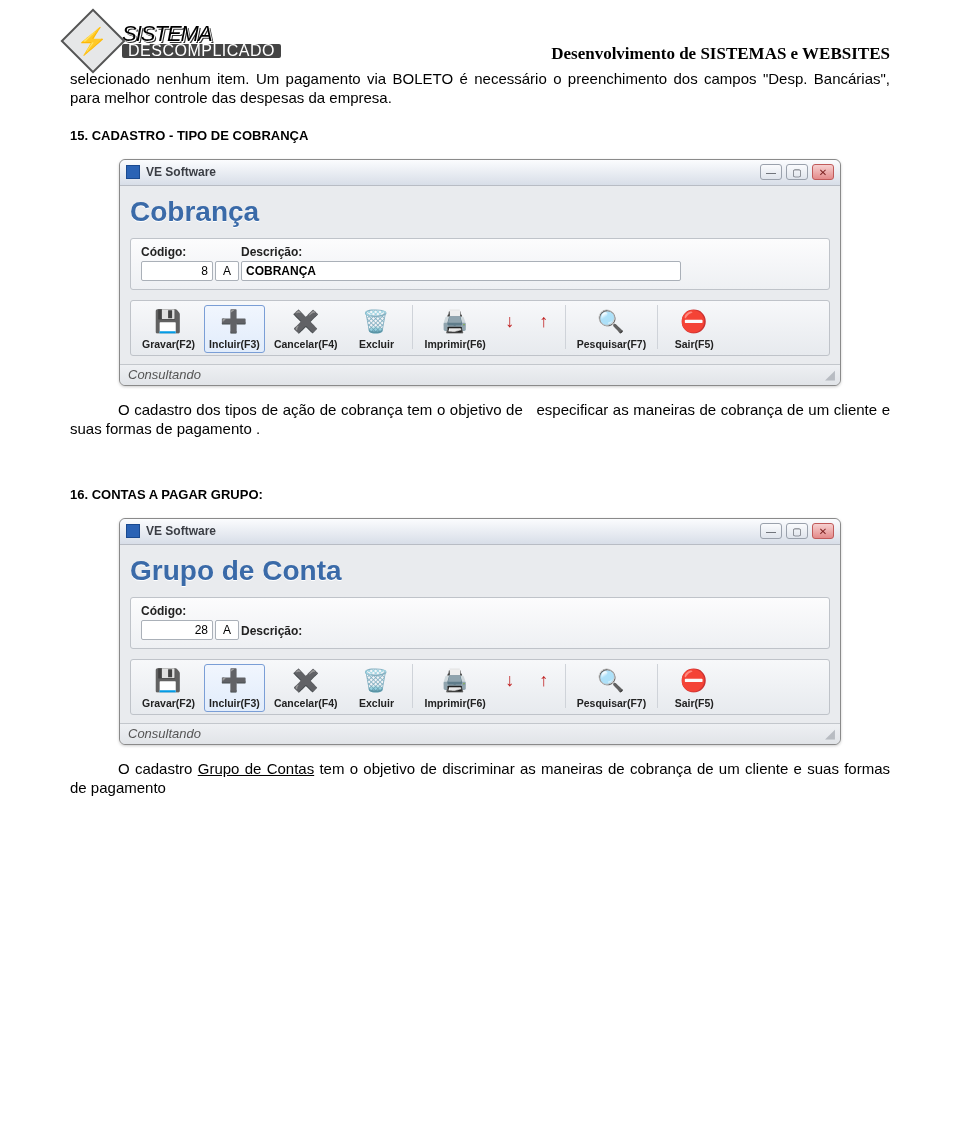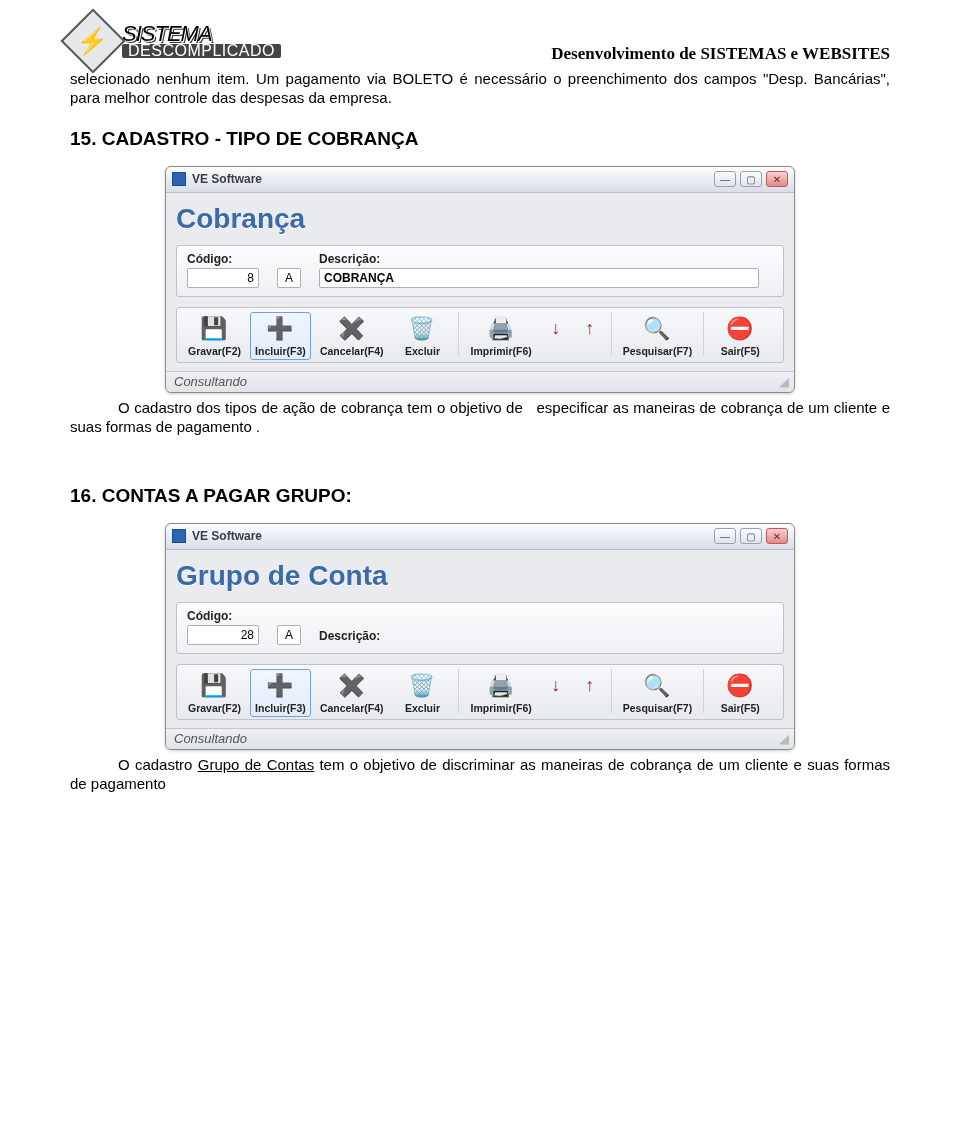--- a/index.html
+++ b/index.html
@@ -23,29 +23,29 @@
   }
   .logo-diamond .bolt { transform: rotate(-45deg); font-size:26px; color:#e08a00; font-weight:bold;}
   .logo-text { line-height:0.9; }
   .logo-text .l1 { font-family:"Arial Black",Arial; font-size:22px; font-style:italic; color:#000000; letter-spacing:-1px; text-shadow:1px 1px 0 #fff,2px 2px 0 #333;}
   .logo-text .l2 { font-family:"Arial Black",Arial; font-size:16px; color:#fff; background:#444; padding:0 6px; border-radius:2px; display:inline-block; letter-spacing:0.5px;}
   .doc-header-right { font-family:"Times New Roman",serif; font-weight:bold; font-size:17px; text-align:right; padding-top:26px;}
 
   
   .para { text-align: justify; font-family:Arial; font-size:15px; line-height:1.25; }
   .para.first { margin-top:2px; }
-  .heading { font-family:Arial; font-size:19px; font-weight:bold; margin:20px 0 16px; }
+  .heading { font-family:Arial; font-size:13px; font-weight:bold; margin:20px 0 16px; }
   .indent-para { text-align:justify; font-size:15px; line-height:1.3; }
   .indent-para .lead { display:inline-block; width:48px; }
   .u { text-decoration: underline; }
 
   
   .window {
-    width: 630px;
-    margin: 5px auto;
+    width: 722px;
+    margin: 14px auto;
     border: 1px solid #8a8a8a;
     border-radius: 6px;
     background: linear-gradient(#f3f5f9,#e8ebf0);
     box-shadow: 0 1px 3px rgba(0,0,0,0.2);
     font-size:12px;
     color:#222;
   }
   .titlebar {
     display:flex; align-items:center; justify-content:space-between;
     height:26px;
@@ -55,21 +55,21 @@
     padding:0 6px;
   }
   .titlebar-left { display:flex; align-items:center; gap:6px; font-weight:bold; color:#3a3d44;}
   .titlebar-left .appicon { width:14px;height:14px;background:#2b63b5;border:1px solid #1a4a90;}
   .winbtns { display:flex; gap:4px; }
   .winbtn { width:22px; height:16px; border:1px solid #9aa1ac; border-radius:3px; background:linear-gradient(#fafbfd,#dfe4ec); display:flex;align-items:center;justify-content:center;font-size:10px;color:#4a4e57;}
   .winbtn.close { background:linear-gradient(#f6d0d0,#e48a8a); border-color:#c05a5a; color:#7a1d1d;}
 
   .win-body { background:#e9ebee; padding:8px 10px 2px; }
   .big-title { font-family:Arial; font-size:28px; color:#3a6aa8; font-weight:bold; margin:2px 0 10px; text-shadow:0 1px 0 #fff;}
-  .form-row { background:linear-gradient(#fcfcfd,#eef0f3); border:1px solid #bfc3c9; border-radius:3px; padding:6px 10px 8px; display:flex; gap:18px; align-items:flex-end; margin-bottom:10px;}
+  .form-row { background:linear-gradient(#fcfcfd,#eef0f3); border:1px solid #bfc3c9; border-radius:3px; padding:6px 10px 8px; display:flex; gap:2px; align-items:flex-end; margin-bottom:10px;}
   .field { display:flex; flex-direction:column; }
   .field label { font-size:12px; font-weight:bold; color:#222; margin-bottom:2px;}
   .field input { height:20px; border:1px solid #aab0b8; border-radius:2px; padding:1px 4px; font-size:12px; background:#fff;}
   .field.codigo input { width:72px; text-align:right;}
   .field.letter input { width:24px; text-align:center;}
   .field.desc input { width:440px; font-weight:bold;}
 
   .toolbar {
     background:linear-gradient(#f7f8fa,#e7eaee);
     border:1px solid #bfc3c9; border-radius:3px;

